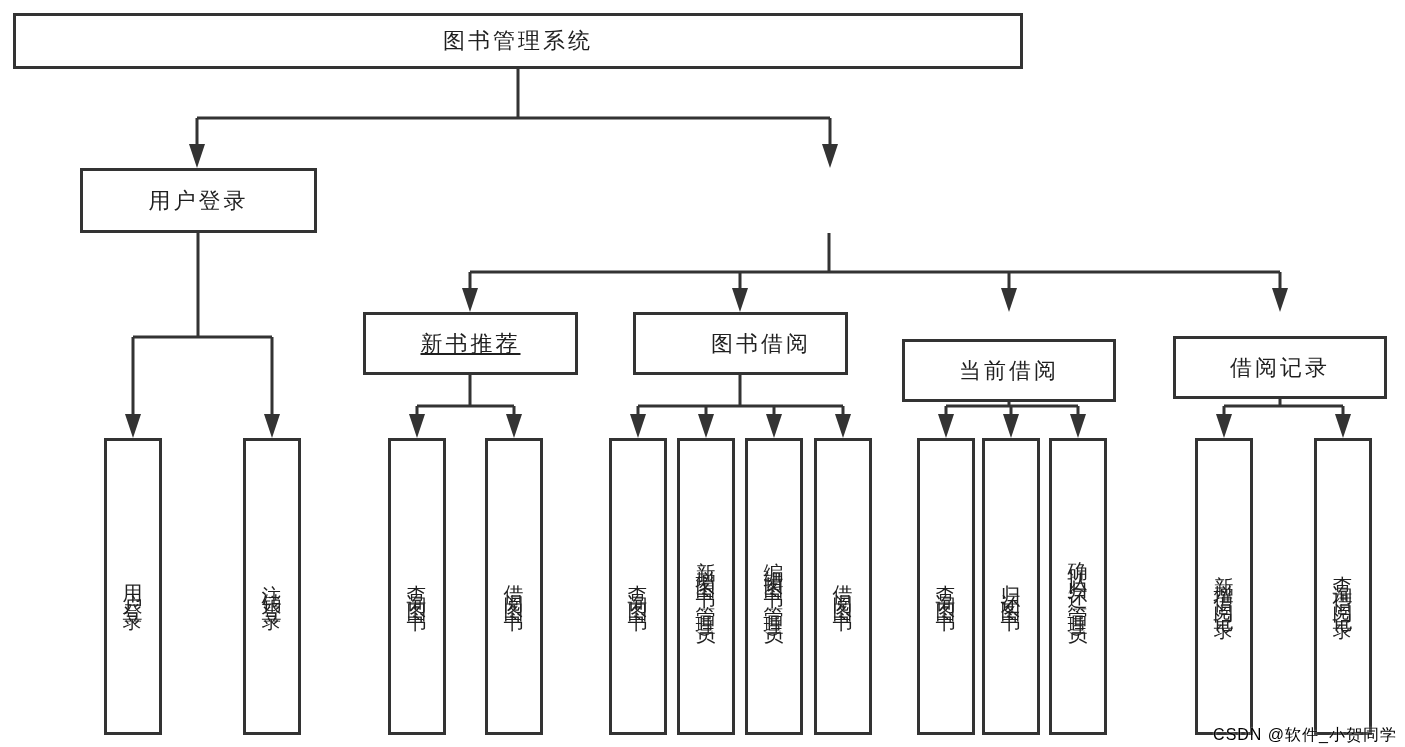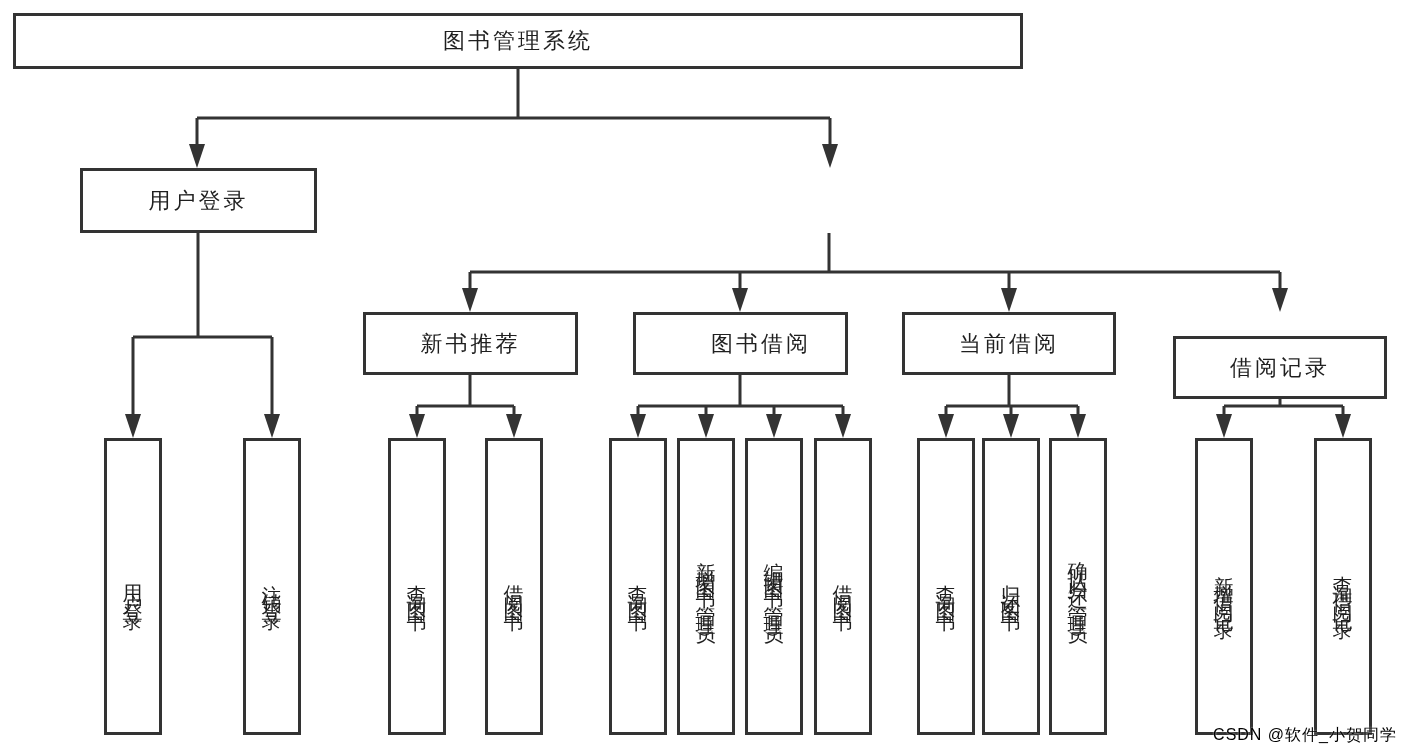--- a/index.html
+++ b/index.html
@@ -32,23 +32,23 @@
   }
   .h-label {
     font-size: 22px;
     letter-spacing: 3px;
     white-space: nowrap;
   }
   .root-box   { left: 13px;  top: 13px;  width: 1010px; height: 56px; }
   .lv2-login  { left: 80px;  top: 168px; width: 237px;  height: 65px; }
   .lv2-mgmt   { left: 711px; top: 168px; width: 237px;  height: 65px; }
   .lv3 { top: 312px; height: 63px; }
-  .lv3-recommend { left: 363px;  width: 215px; }
+  .lv3-recommend { left: 363px;  width: 215px; text-decoration: underline; }
   .lv3-borrow    { left: 633px;  width: 215px; padding-left: 41px; }
-  .lv3-current   { left: 902px;  width: 214px; }
+  .lv3-current   { left: 902px;  width: 214px; margin-top: 27px; }
   .lv3-records   { left: 1173px; width: 214px; margin-top: 24px; }
   .leaf {
     top: 438px;
     width: 58px;
     height: 297px;
     writing-mode: vertical-rl;
     font-size: 20px;
     letter-spacing: 9px;
     line-height: 1;
   }

